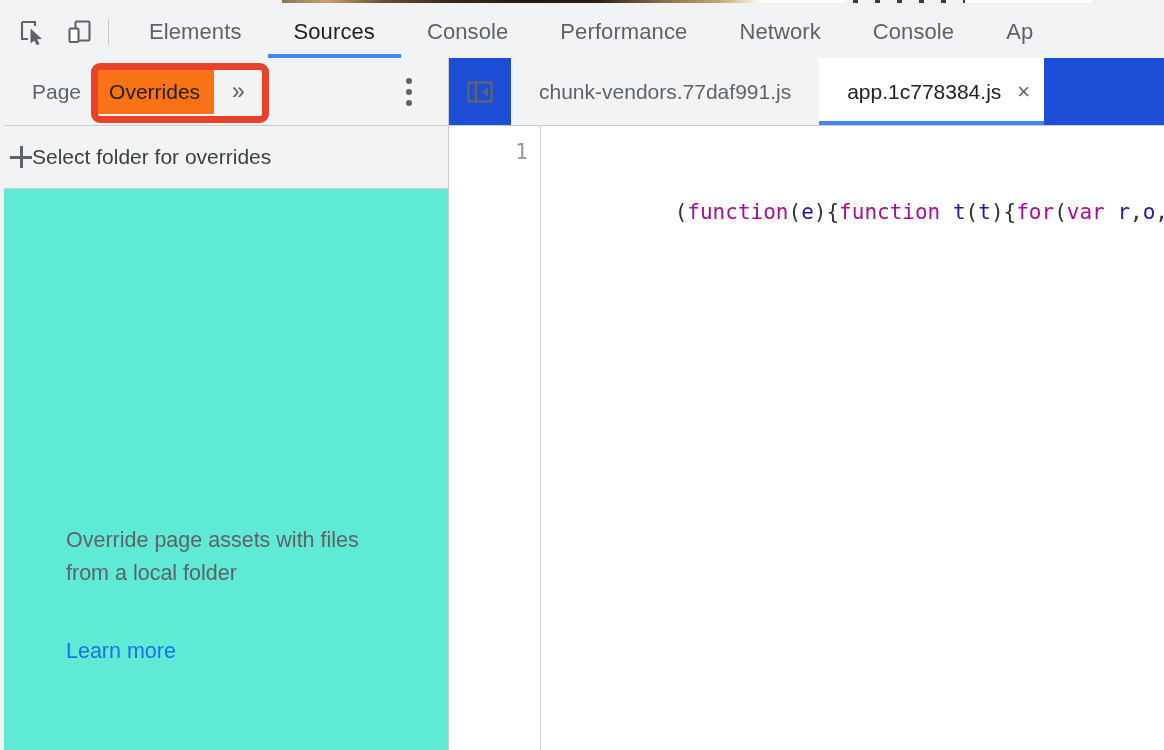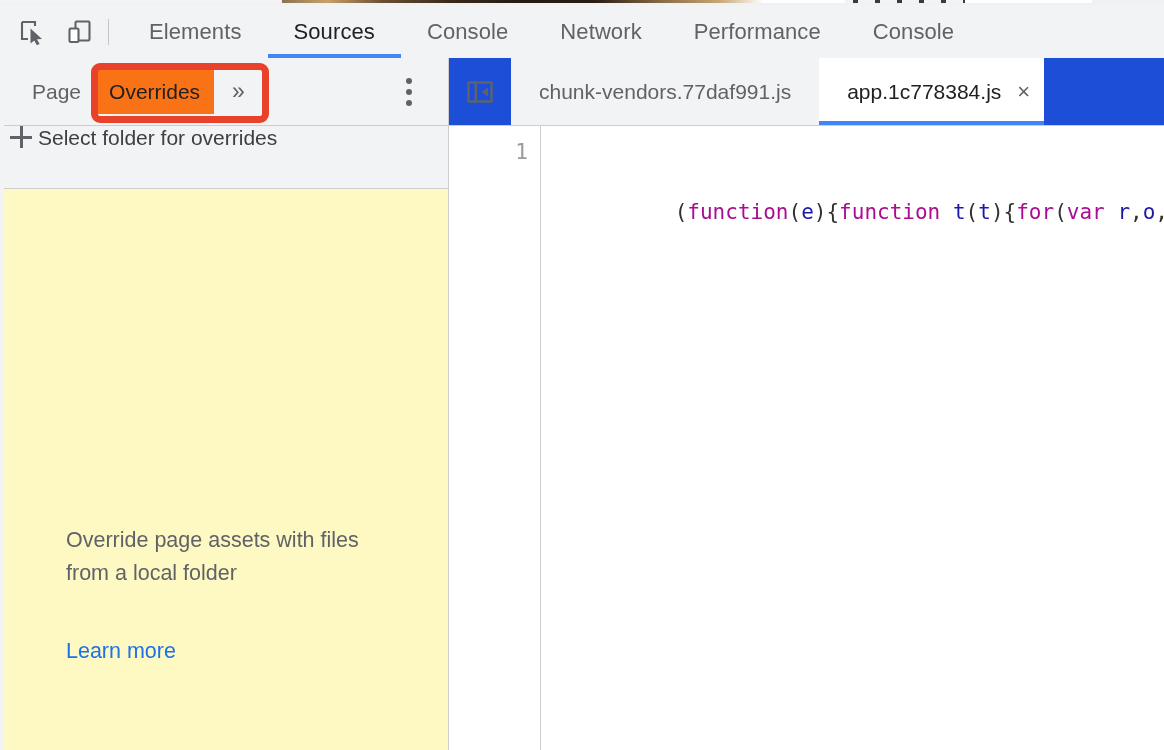--- a/index.html
+++ b/index.html
@@ -213,26 +213,26 @@
     height: 60px;
     border: 7px solid #e8422a;
     border-radius: 9px;
     pointer-events: none;
     z-index: 5;
   }
 
   .nav-add-row {
     height: 63px;
     display: flex;
-    align-items: flex-start;
+    align-items: center;
     padding-left: 6px;
     border-bottom: 1px solid #cdcdcd;
     background: #f1f3f4;
     cursor: pointer;
-    gap: 6px;
+    gap: 0;
   }
   .plus-icon {
     position: relative;
     width: 22px;
     height: 22px;
     flex: 0 0 auto;
   }
   .plus-icon::before, .plus-icon::after {
     content: "";
     position: absolute;
@@ -241,21 +241,21 @@
   .plus-icon::before { left: 0; top: 9.5px; width: 22px; height: 3px; }
   .plus-icon::after  { top: 0; left: 9.5px; height: 22px; width: 3px; }
   .nav-add-label {
     font-size: 21px;
     color: #3c4043;
     white-space: nowrap;
   }
 
   .nav-empty {
     flex: 1;
-    background: #fef9c3;
+    background: #5eead4;
     position: relative;
   }
   .nav-empty-inner {
     position: absolute;
     left: 62px;
     top: 335px;
     width: 330px;
   }
   .empty-msg {
     font-size: 21.5px;
@@ -397,23 +397,24 @@
           <rect x="2.5" y="9.5" width="9" height="13.5" rx="1.2" fill="#ffffff" stroke="#5f6368" stroke-width="2.1"></rect>
         </svg>
       </div>
       <div class="tool-sep"></div>
     </div>
 
     <div class="panel-tabs">
       <div class="panel-tab">Elements</div>
       <div class="panel-tab selected">Sources</div>
       <div class="panel-tab">Console</div>
+      <div class="panel-tab">Performance</div>
       <div class="panel-tab">Network</div>
-      <div class="panel-tab">Performance</div>
       <div class="panel-tab">Console</div>
+      <div class="panel-tab">Ap</div>
     </div>
   </div>
 
   <div class="body-split">
 
     <div class="navigator">
 
       <div class="nav-tabbar">
         <div class="nav-tab">Page</div>
         <div class="nav-tab active">Overrides</div>

